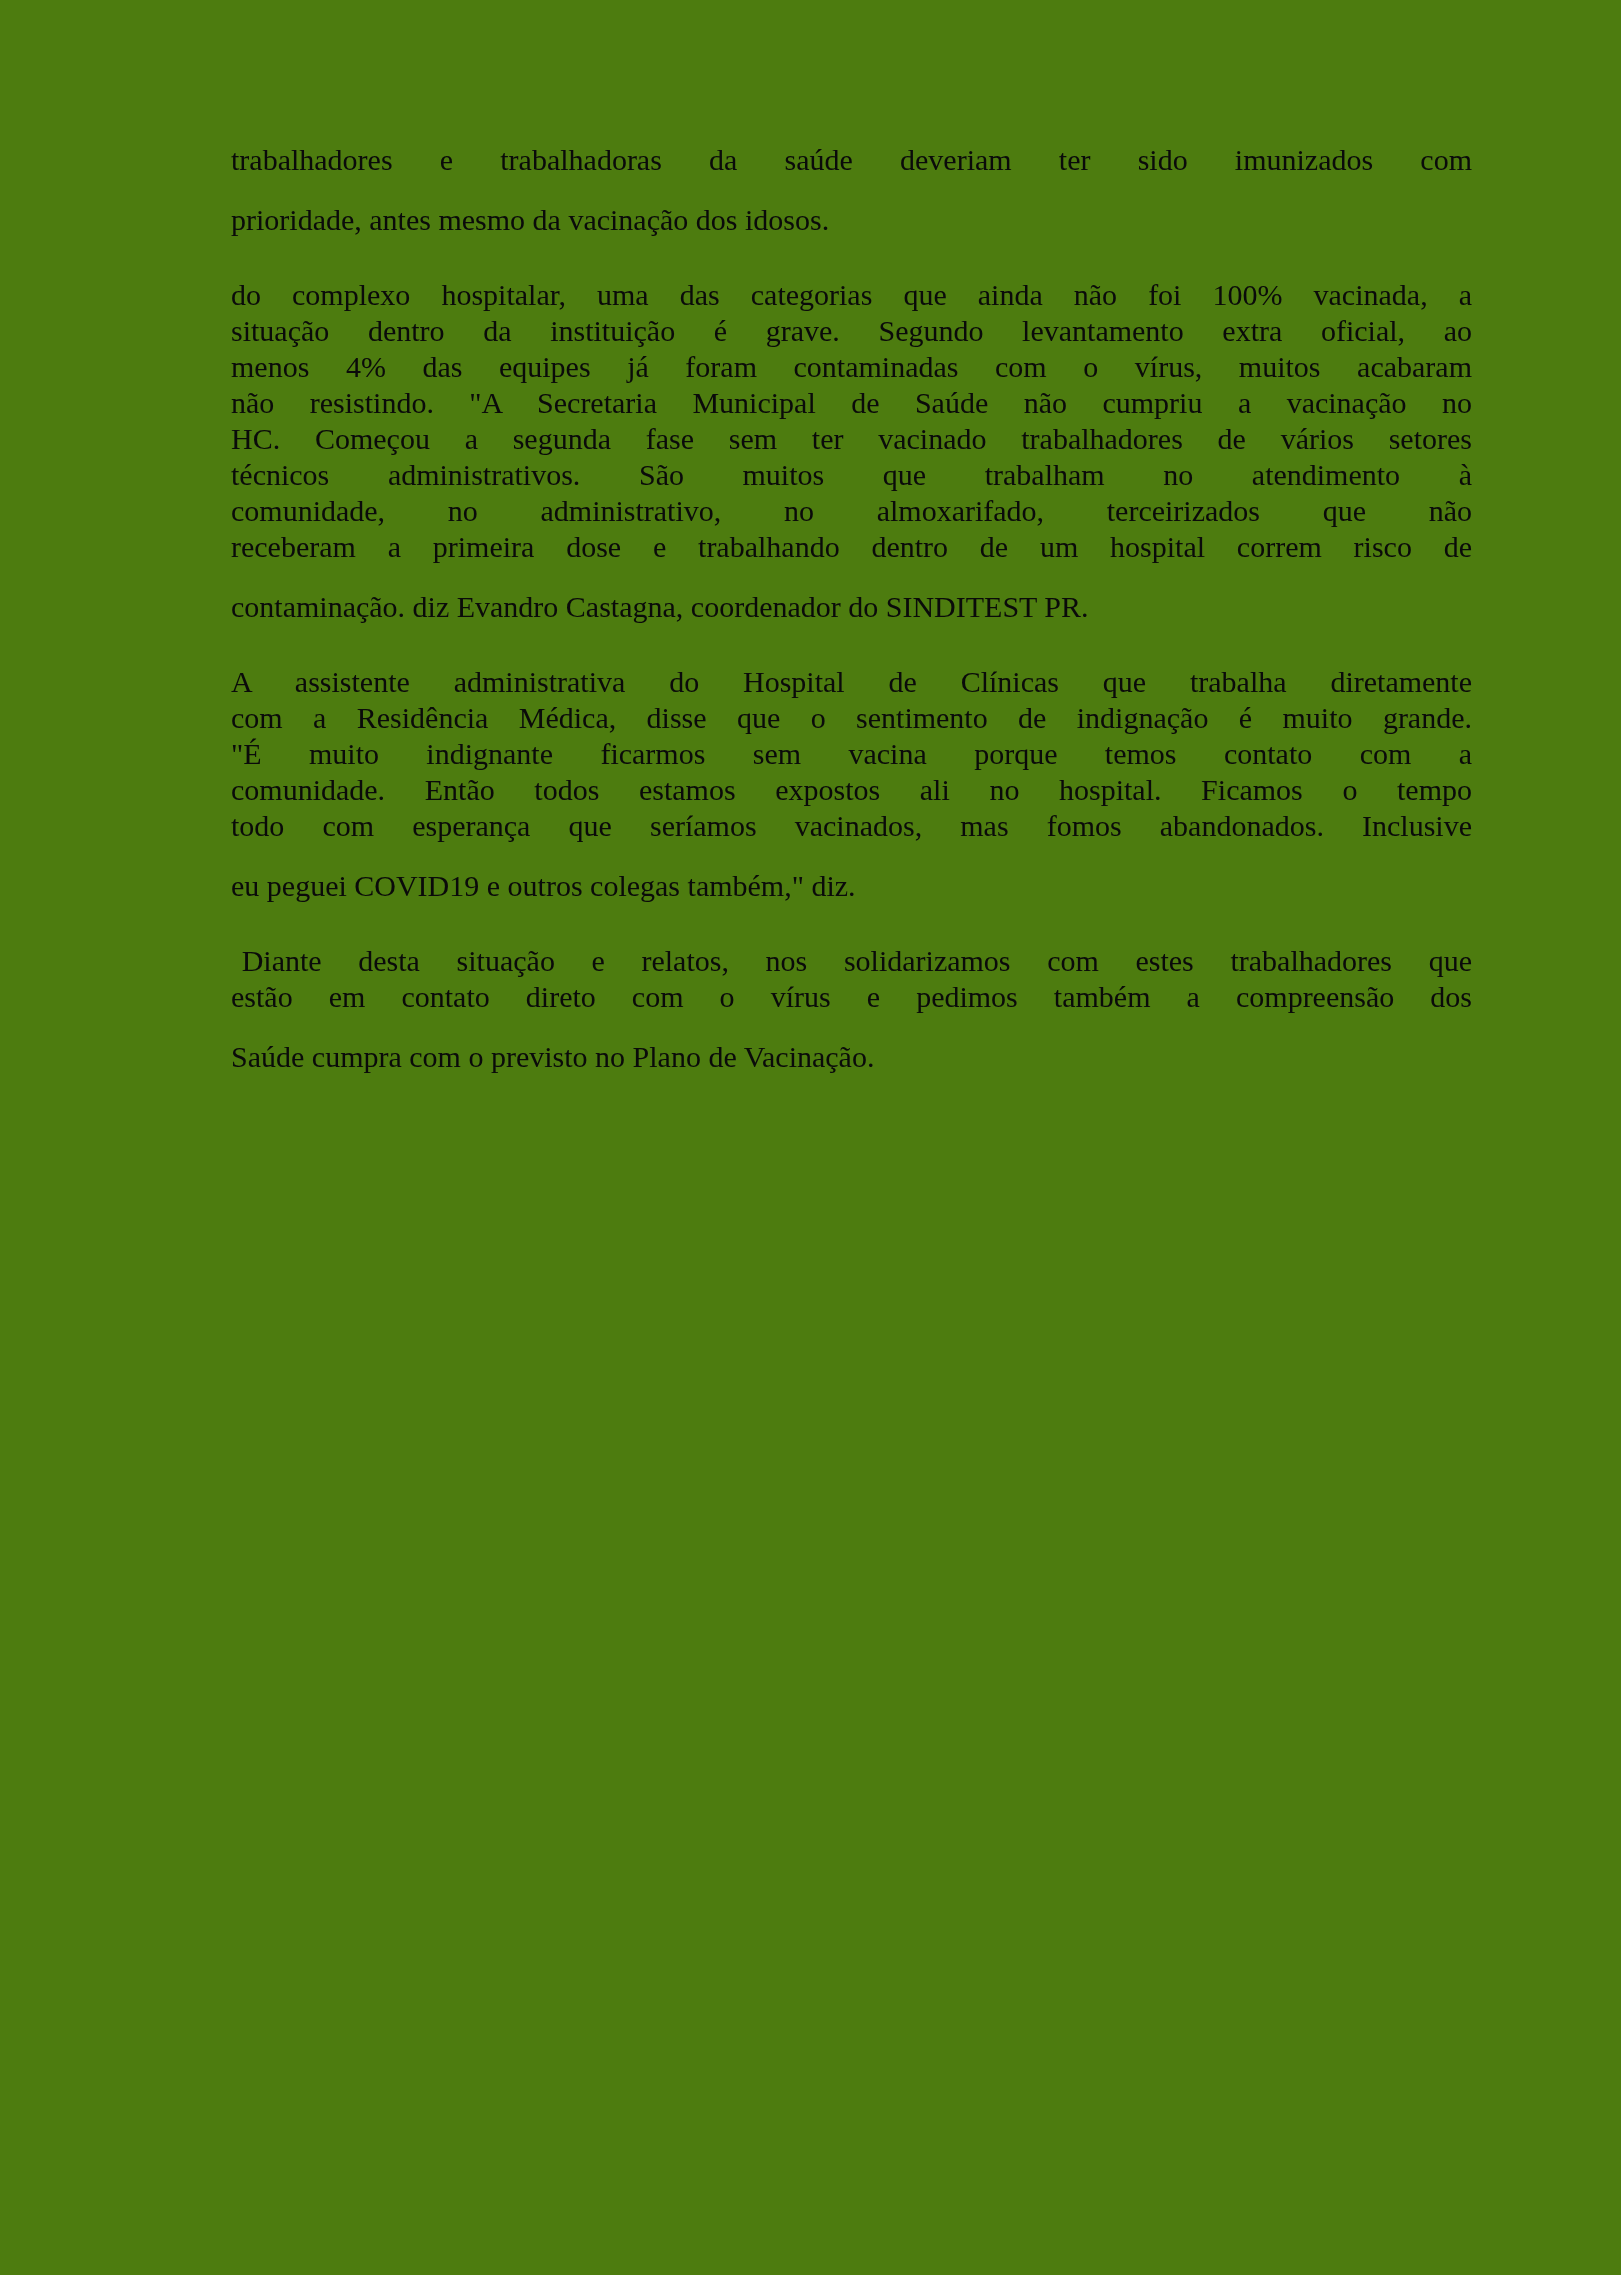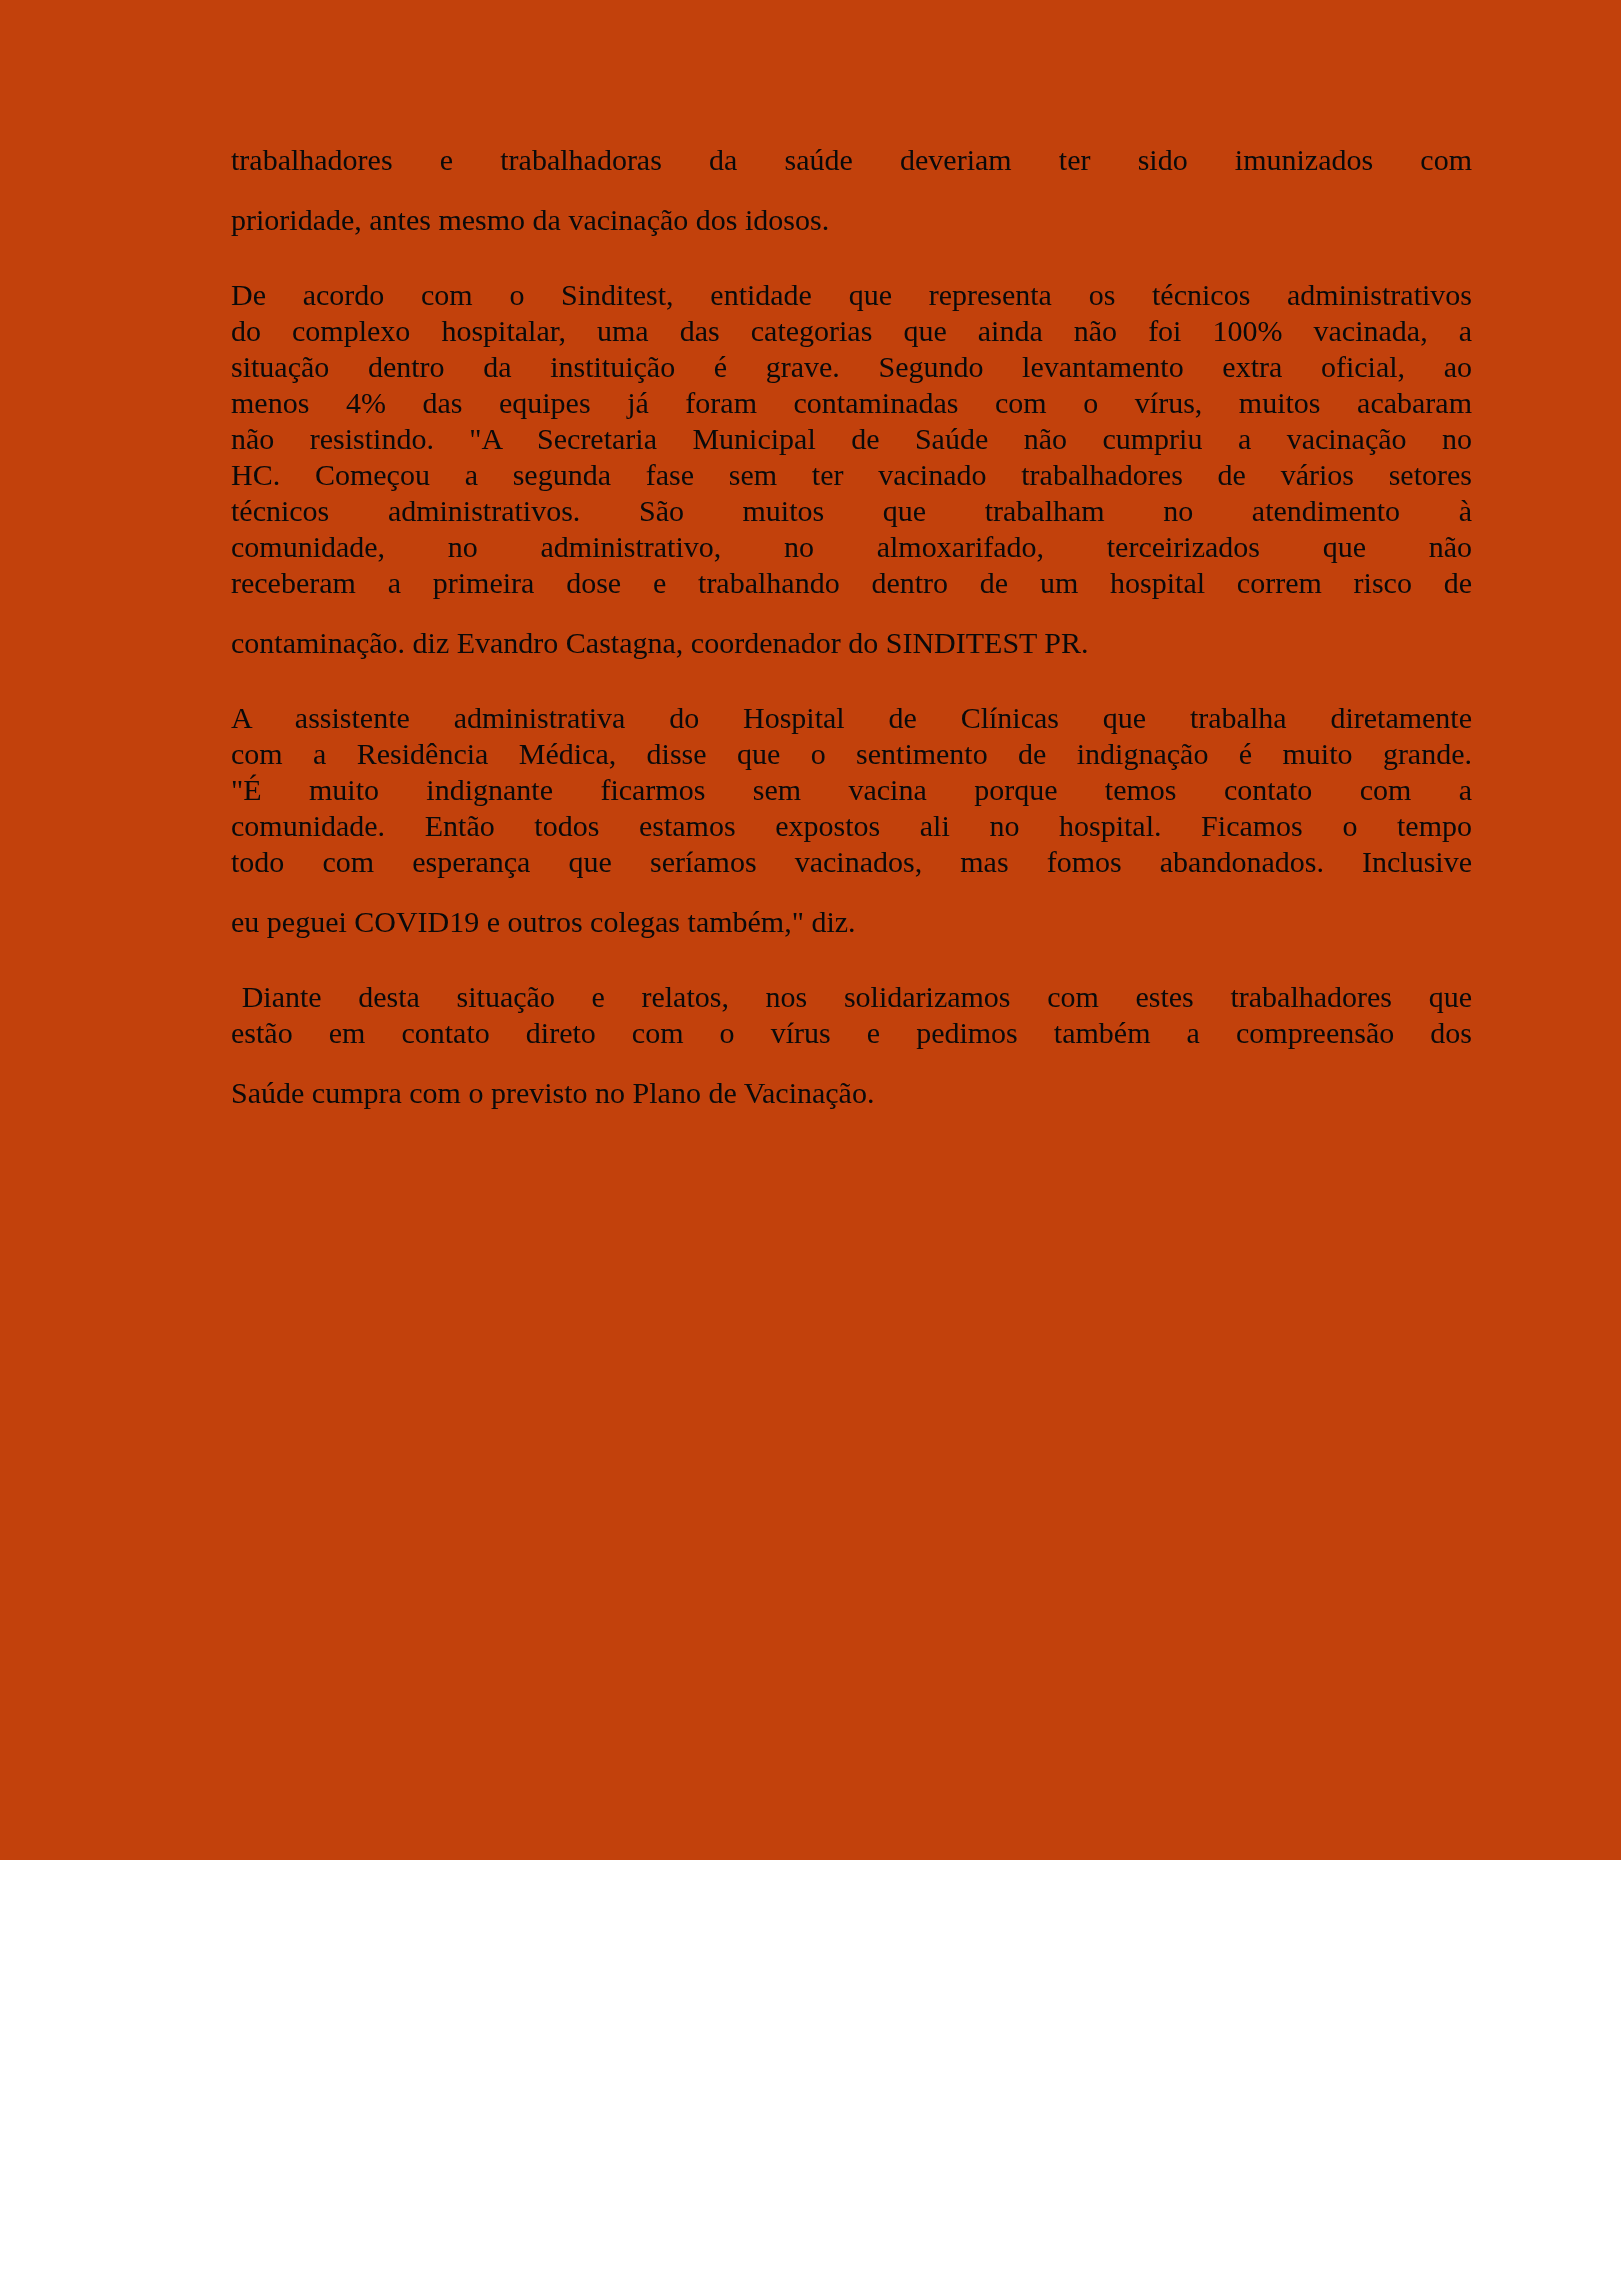--- a/index.html
+++ b/index.html
@@ -11,22 +11,22 @@
     width: 1621px;
     height: 2293px;
     position: relative;
     overflow: hidden;
   }
   .page {
     position: absolute;
     left: 0;
     top: 0;
     width: 1621px;
-    height: 1860px;
-    background: #c2410c;
+    height: 2275px;
+    background: #4d7c0f;
   }
   .textblock {
     position: absolute;
     left: 231px;
     top: 142px;
     width: 1241px;
   }
   .para {
     margin: 0 0 39px 0;
     padding: 0;
@@ -53,21 +53,20 @@
 
 <div class="page">
   <div class="textblock">
 
     <div class="para">
       <div class="line">trabalhadores e trabalhadoras da saúde deveriam ter sido imunizados com</div>
       <div class="line last">prioridade, antes mesmo da vacinação dos idosos.</div>
     </div>
 
     <div class="para">
-      <div class="line">De acordo com o Sinditest, entidade que representa os técnicos administrativos</div>
       <div class="line">do complexo hospitalar, uma das categorias que ainda não foi 100% vacinada, a</div>
       <div class="line">situação dentro da instituição é grave. Segundo levantamento extra oficial, ao</div>
       <div class="line">menos 4% das equipes já foram contaminadas com o vírus, muitos acabaram</div>
       <div class="line">não resistindo. "A Secretaria Municipal de Saúde não cumpriu a vacinação no</div>
       <div class="line">HC. Começou a segunda fase sem ter vacinado trabalhadores de vários setores</div>
       <div class="line">técnicos administrativos. São muitos que trabalham no atendimento à</div>
       <div class="line">comunidade, no administrativo, no almoxarifado, terceirizados que não</div>
       <div class="line">receberam a primeira dose e trabalhando dentro de um hospital correm risco de</div>
       <div class="line last">contaminação. diz Evandro Castagna, coordenador do SINDITEST PR.</div>
     </div>

